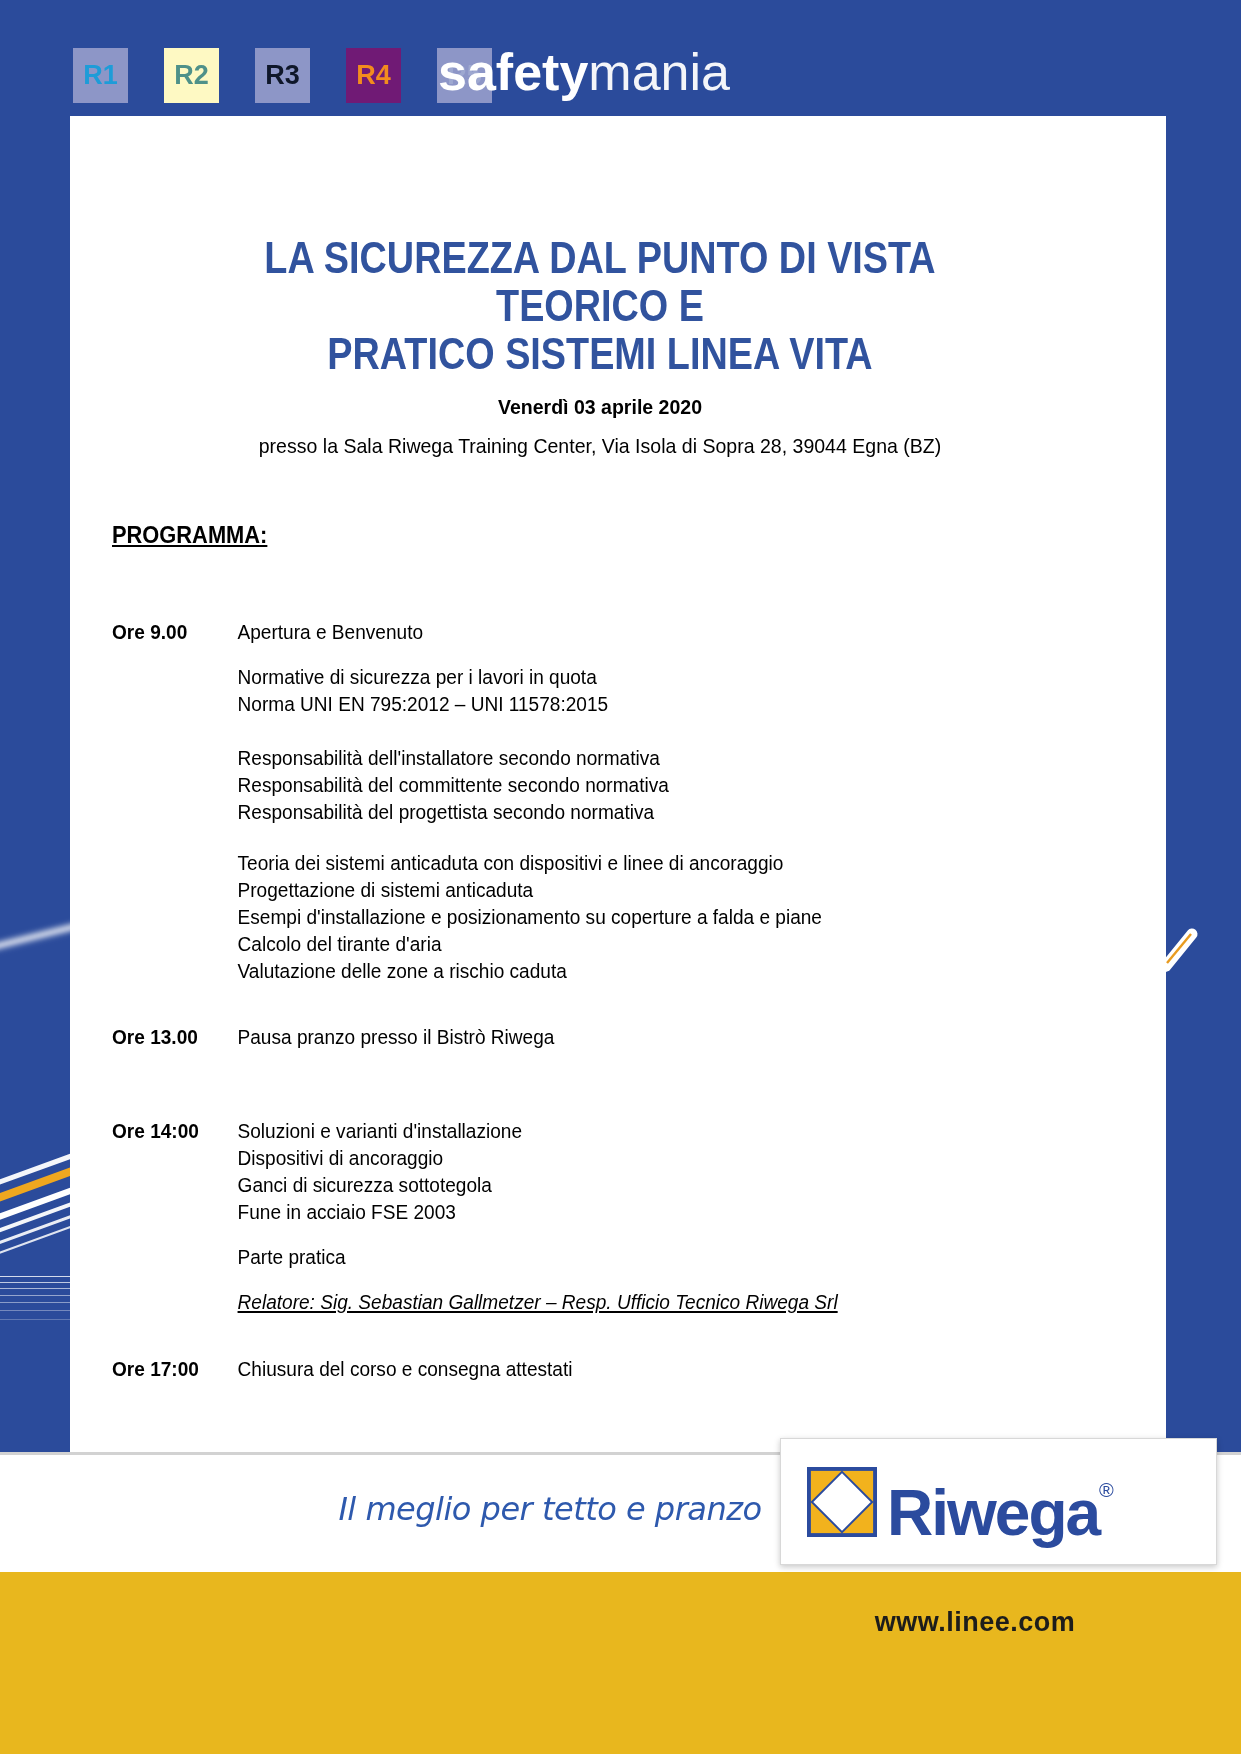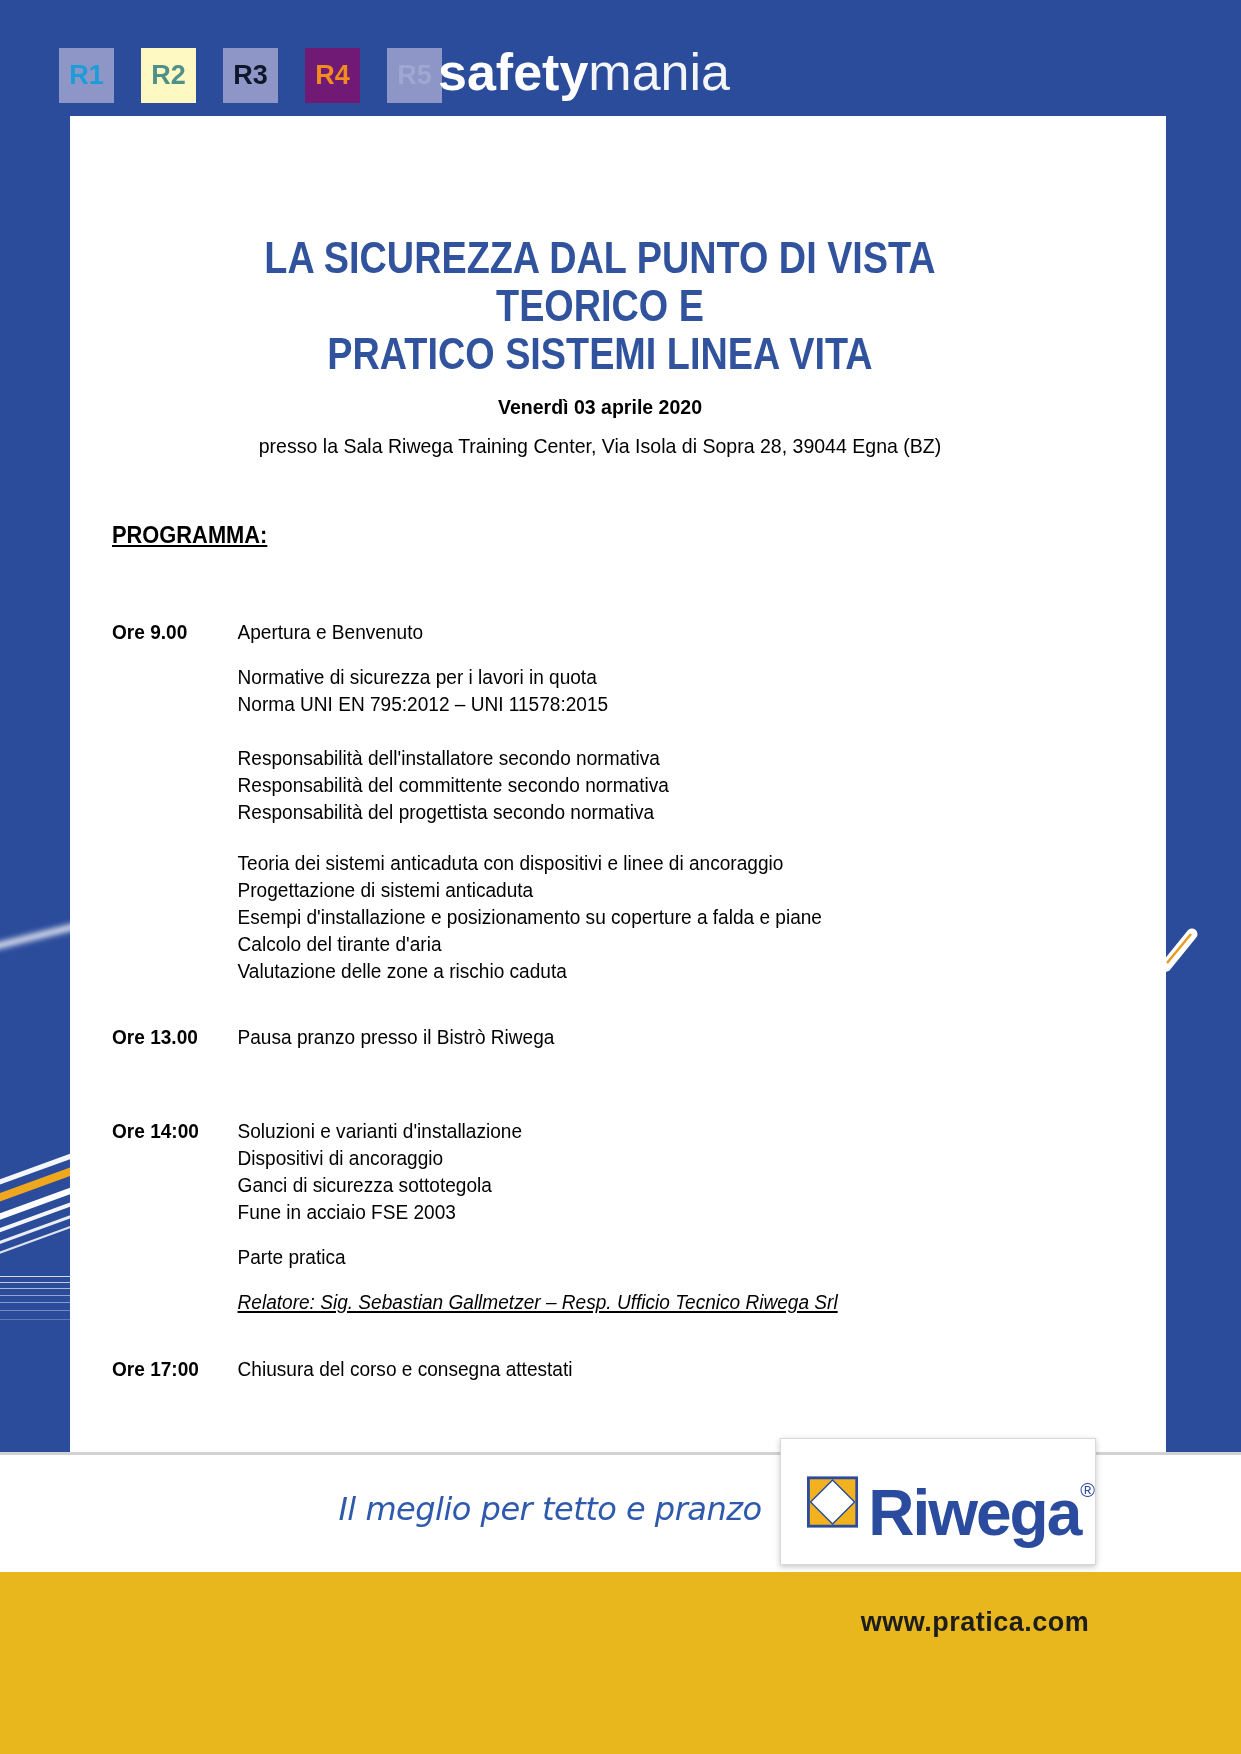--- a/index.html
+++ b/index.html
@@ -2,21 +2,21 @@
 <html><head>
 <meta charset="utf-8">
 <style>
   html,body { margin:0; padding:0; background:#555; }
   .page {
     position:relative; width:1241px; height:1754px; margin:0 auto;
     background:#2b4b9b; overflow:hidden;
     font-family:"Liberation Sans","DejaVu Sans",sans-serif; color:#000;
   }
   
-  .r-tabs { position:absolute; left:59px; top:48px; display:flex; gap:27px; }
+  .r-tabs { position:absolute; left:73px; top:48px; display:flex; gap:36px; }
   .r-tab {
     width:55px; height:55px; display:flex; align-items:center; justify-content:center;
     background:#8d96c7; font-weight:700; font-size:27px;
   }
   .brand { position:absolute; left:438px; top:44px; font-size:52px; color:#fff; line-height:56px; }
   .brand .b { font-weight:700; }
   .brand .l { font-weight:400; opacity:.95; }
 
   
   .sheet { position:absolute; left:70px; top:116px; width:1096px; height:1337px; background:#fff; }
@@ -74,21 +74,21 @@
   
   .divider { position:absolute; left:0; top:1452px; width:1241px; height:3px; background:#d2d2d2; }
   .white-band { position:absolute; left:0; top:1455px; width:1241px; height:117px; background:#fff; }
   .yellow-band { position:absolute; left:0; top:1572px; width:1241px; height:182px; background:#e8b71e; }
   .tagline {
     position:absolute; left:300px; top:1490px; width:500px; text-align:center;
     color:#2e59ad; font-size:32px; font-style:italic; letter-spacing:-.5px;
     font-family:"DejaVu Sans","Liberation Sans",sans-serif;
   }
   .logo-box {
-    position:absolute; left:780px; top:1438px; width:316px; height:127px; box-sizing:border-box;
+    position:absolute; left:780px; top:1438px; width:437px; height:127px; box-sizing:border-box;
     background:#fff; border:1px solid #d8d8d8; box-shadow:0 2px 6px rgba(0,0,0,.22);
     display:flex; align-items:center; padding-left:26px;
   }
   .logo-text {
     font-size:64px; font-weight:700; color:#2b4b9e; letter-spacing:-2px;
     margin-left:10px; line-height:64px;
   }
   .reg { font-size:20px; font-weight:400; vertical-align:38px; letter-spacing:0; }
   .website {
     position:absolute; left:780px; top:1607px; width:390px; text-align:center;
@@ -222,15 +222,15 @@
   <div class="tagline">Il meglio per tetto e pranzo</div>
 
   <div class="logo-box">
     <svg width="70" height="70" viewBox="0 0 72 72">
       <rect x="2" y="2" width="68" height="68" fill="#f2b21d" stroke="#2b4b9e" stroke-width="4"></rect>
       <polygon points="36,5 67,36 36,67 5,36" fill="#ffffff" stroke="#2b4b9e" stroke-width="2"></polygon>
     </svg>
     <div class="logo-text"><span>Riwega</span><span class="reg">®</span></div>
   </div>
 
-  <div class="website">www.pratica.com</div>
+  <div class="website">www.linee.com</div>
 
 </div>
 
 </body></html>

